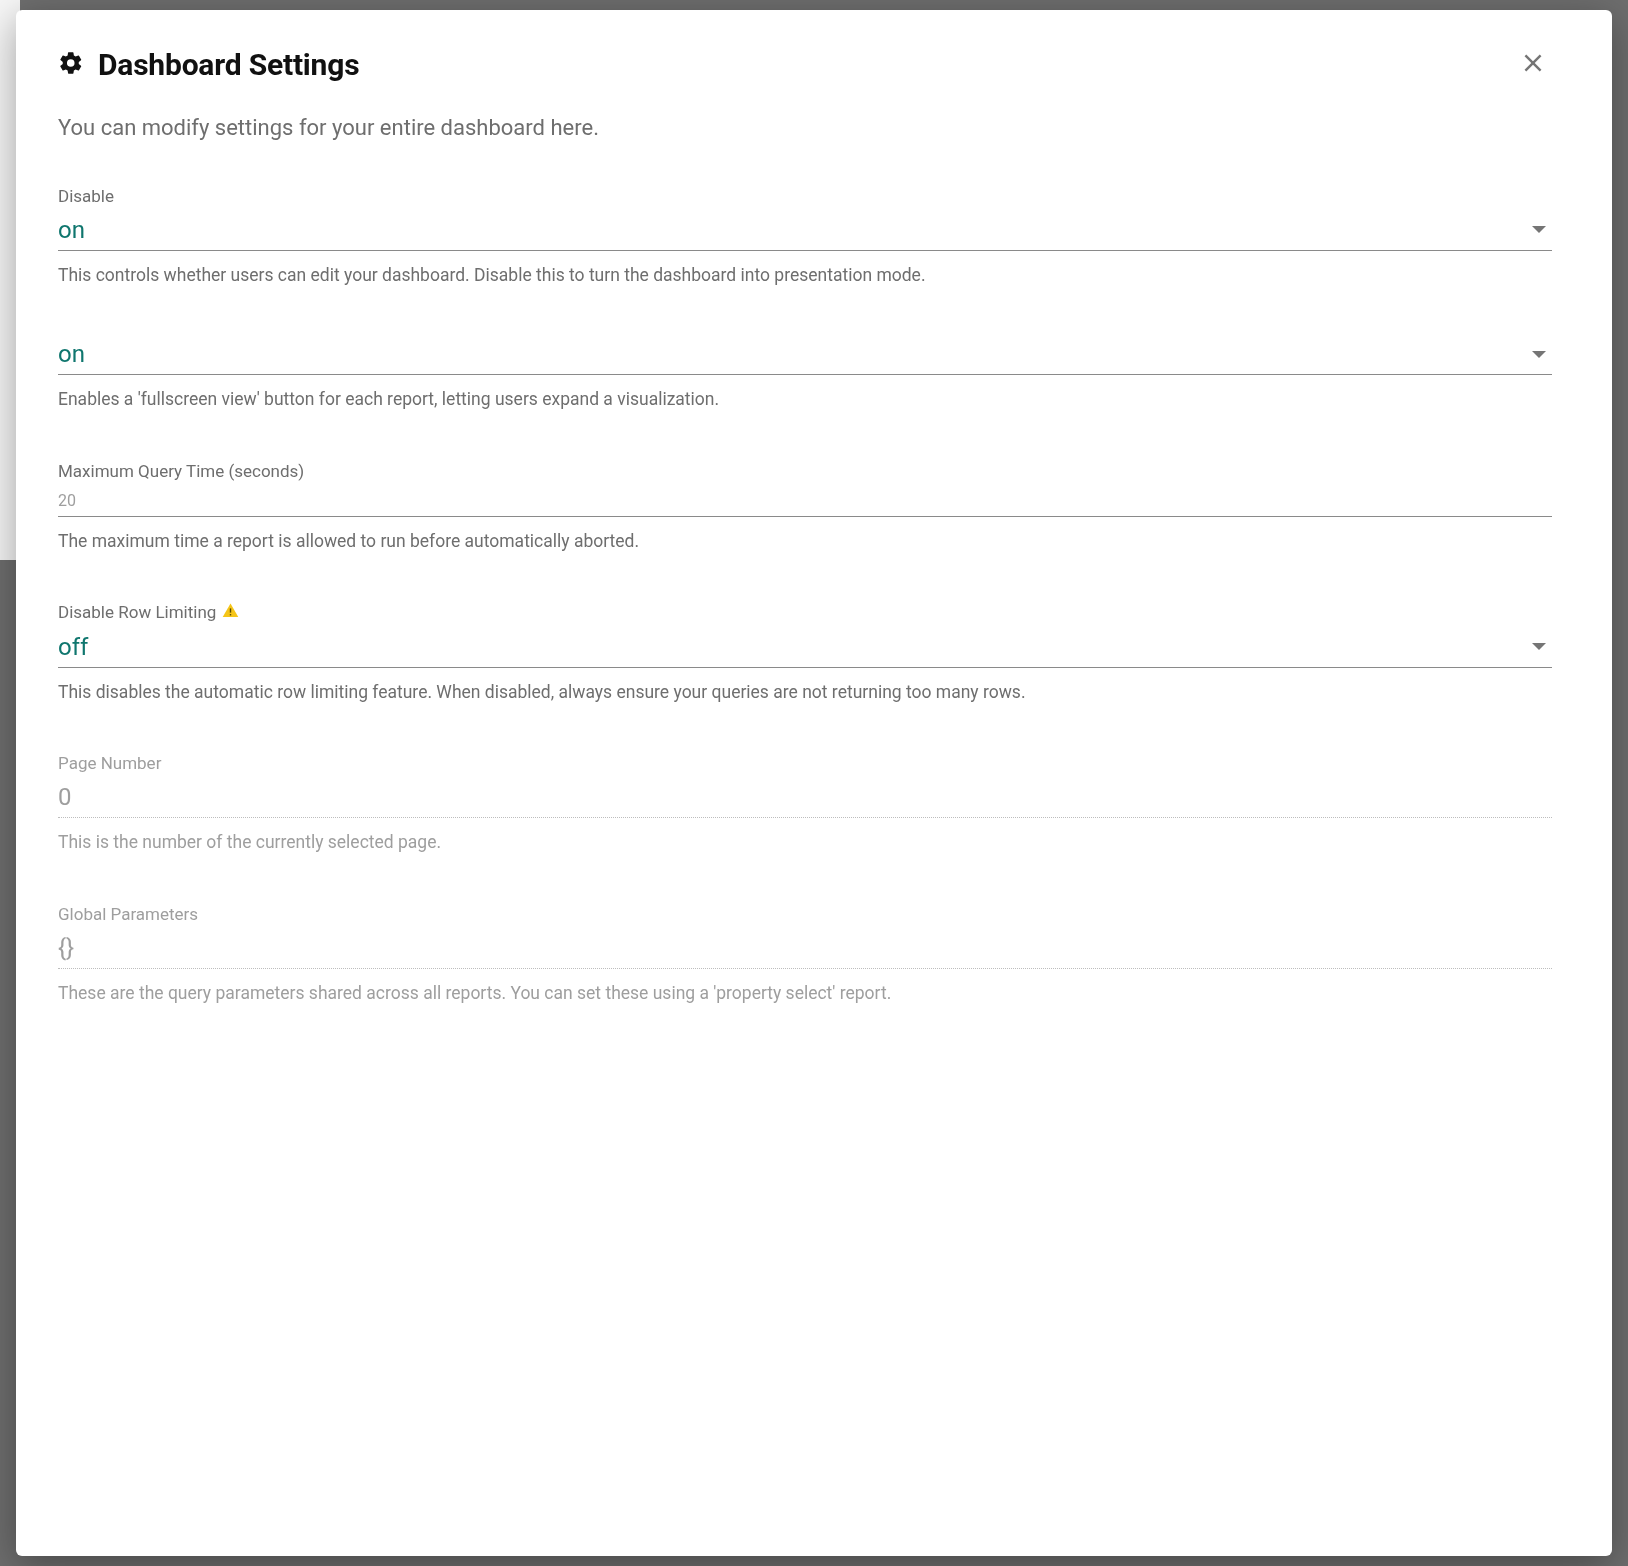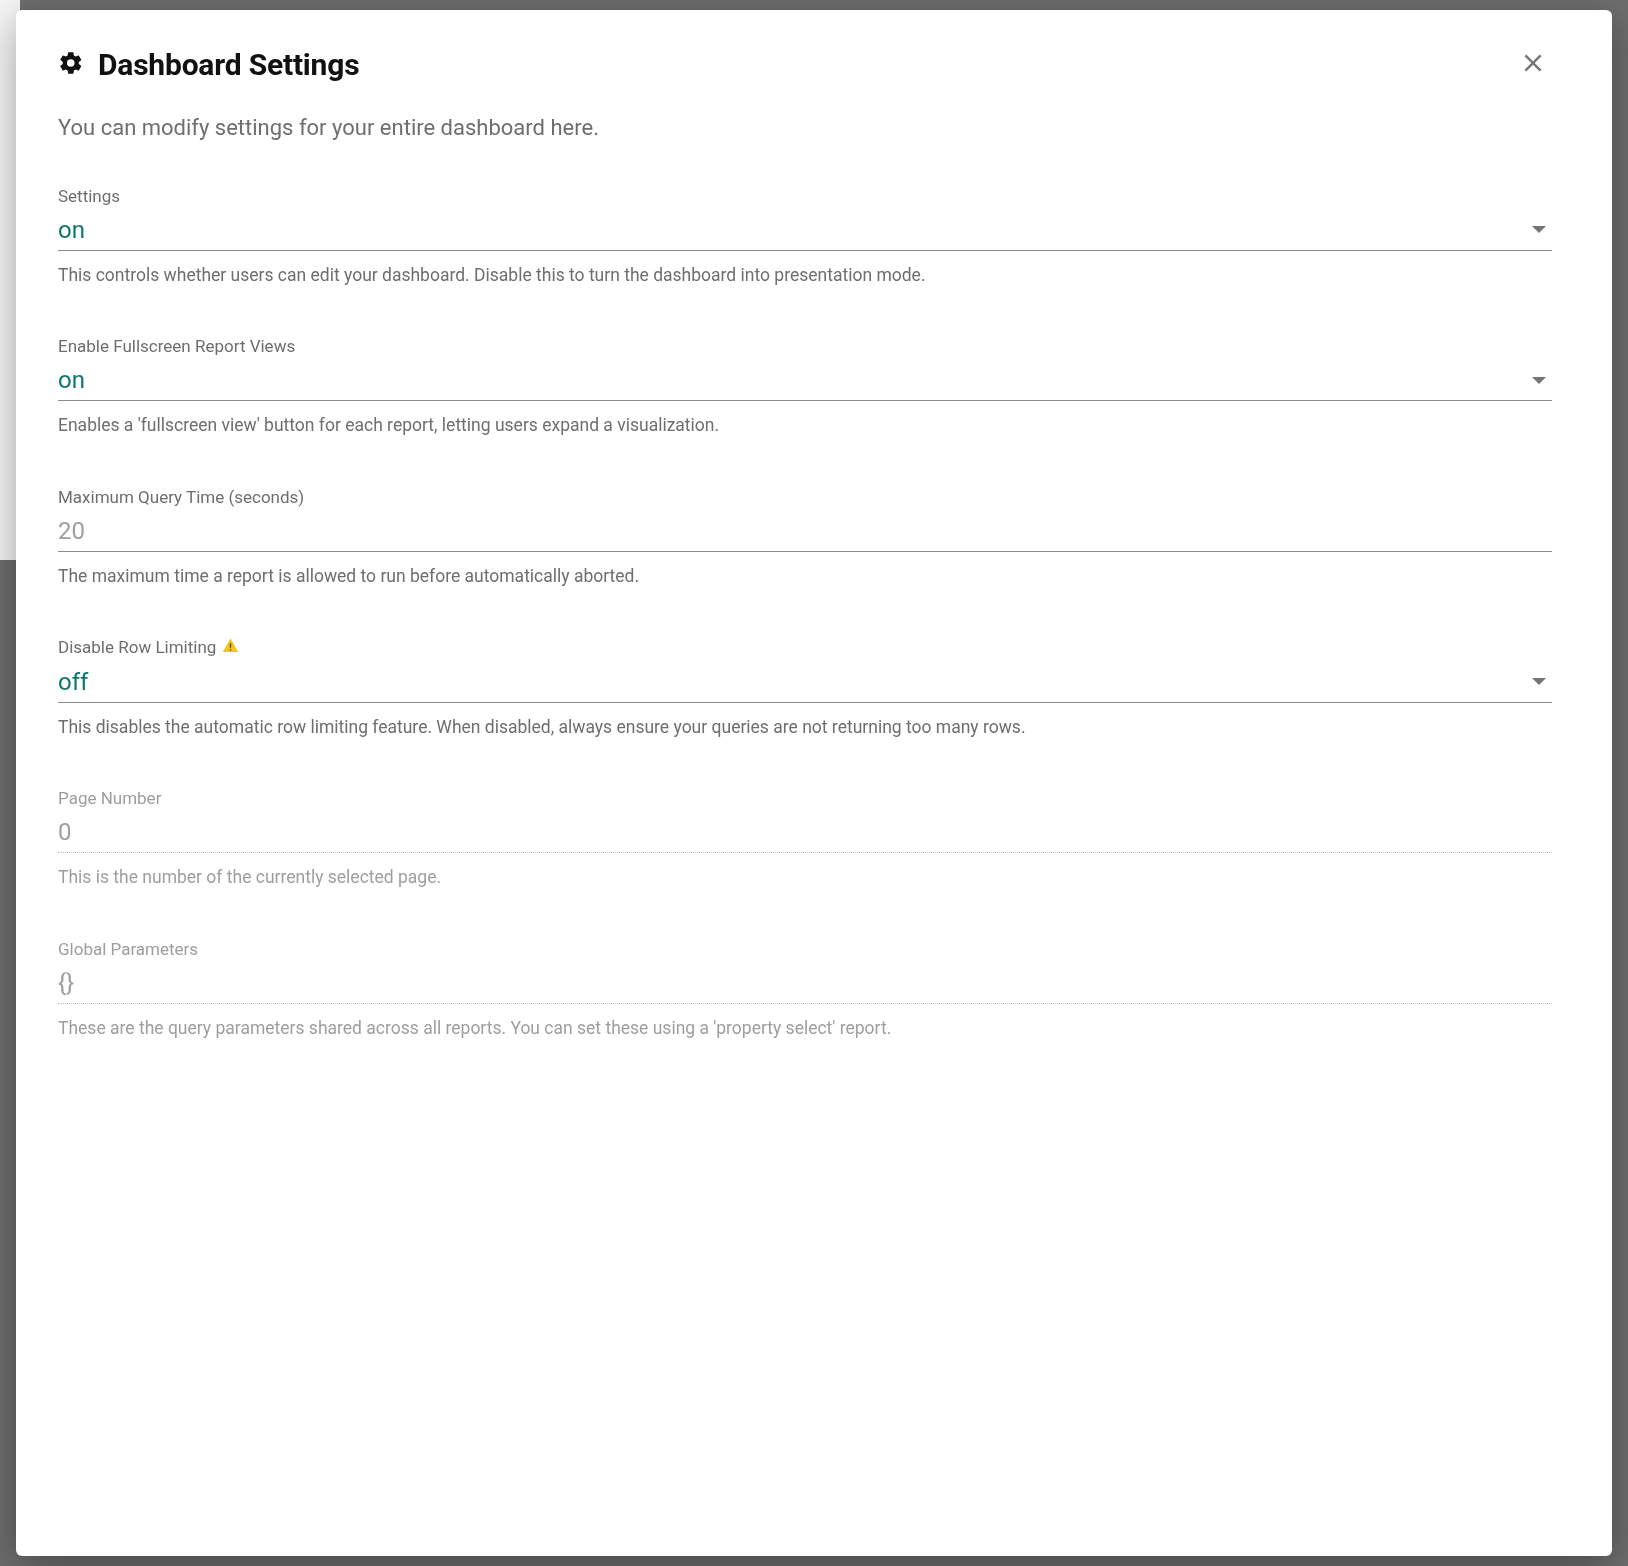--- a/index.html
+++ b/index.html
@@ -140,21 +140,21 @@
     color: #9e9e9e;
   }
   .input-row {
     border-bottom: 1px solid #8a8a8a;
     padding: 4px 0 6px 0;
   }
   .input-field {
     border: none;
     outline: none;
     width: 100%;
-    font-size: 24px;
+    font-size: 16px;
     color: #111;
     background: transparent;
     font-family: inherit;
   }
   .input-field::placeholder {
     color: #9e9e9e;
   }
   .warn-icon {
     width: 17px;
     height: 17px;
@@ -185,30 +185,29 @@
           <line x1="5" y1="5" x2="19" y2="19"></line>
           <line x1="19" y1="5" x2="5" y2="19"></line>
         </svg>
       </span>
     </button>
   </div>
 
   <p class="subtitle">You can modify settings for your entire dashboard here.</p>
 
   <div class="field">
-    <div class="field-label">Settings</div>
+    <div class="field-label">Disable</div>
     <div class="control-row">
       <span class="control-value">on</span>
       <span class="caret"></span>
     </div>
     <p class="help-text">This controls whether users can edit your dashboard. Disable this to turn the dashboard into presentation mode.</p>
   </div>
 
   <div class="field">
-    <div class="field-label">Enable Fullscreen Report Views</div>
     <div class="control-row">
       <span class="control-value">on</span>
       <span class="caret"></span>
     </div>
     <p class="help-text">Enables a 'fullscreen view' button for each report, letting users expand a visualization.</p>
   </div>
 
   <div class="field">
     <div class="field-label">Maximum Query Time (seconds)</div>
     <div class="input-row">

